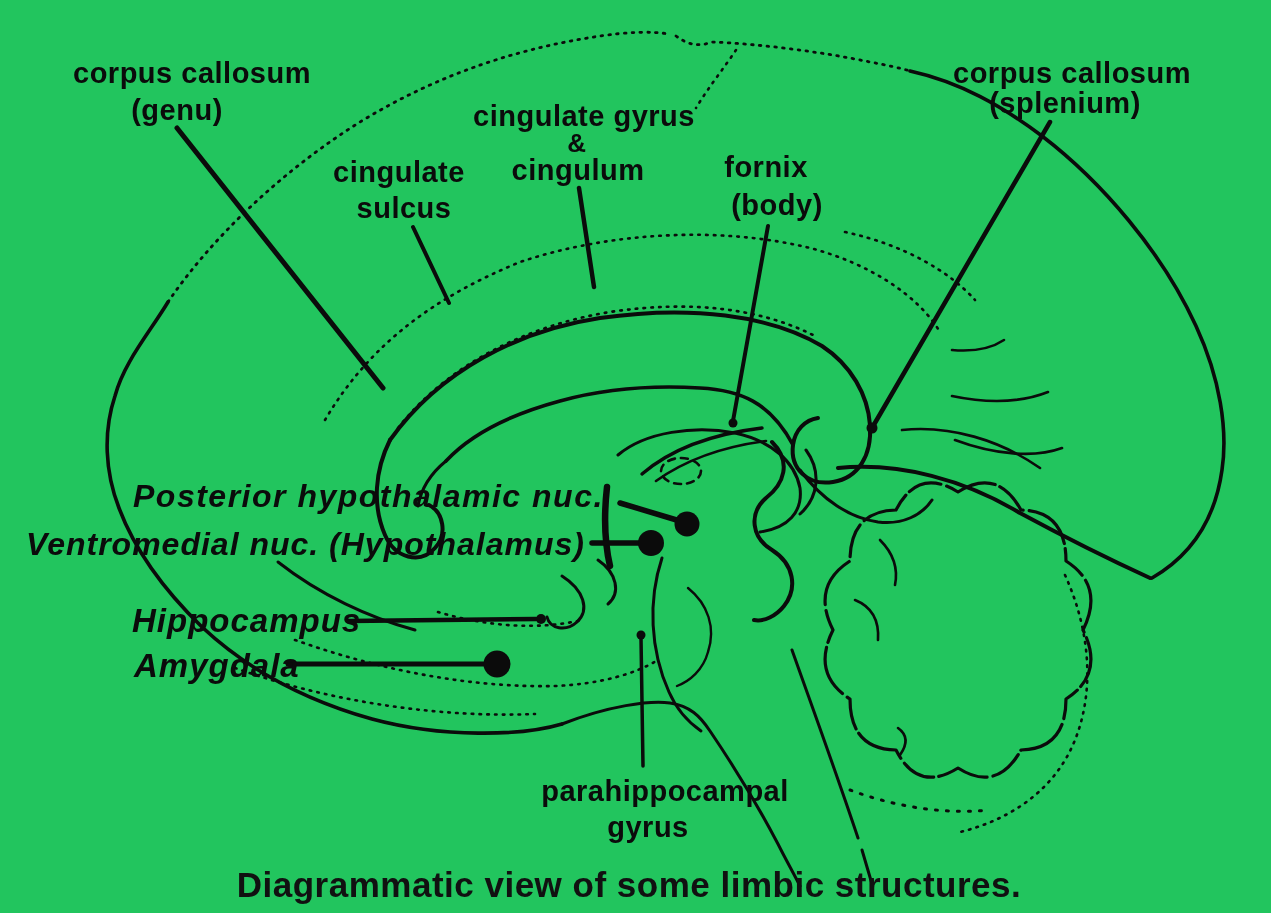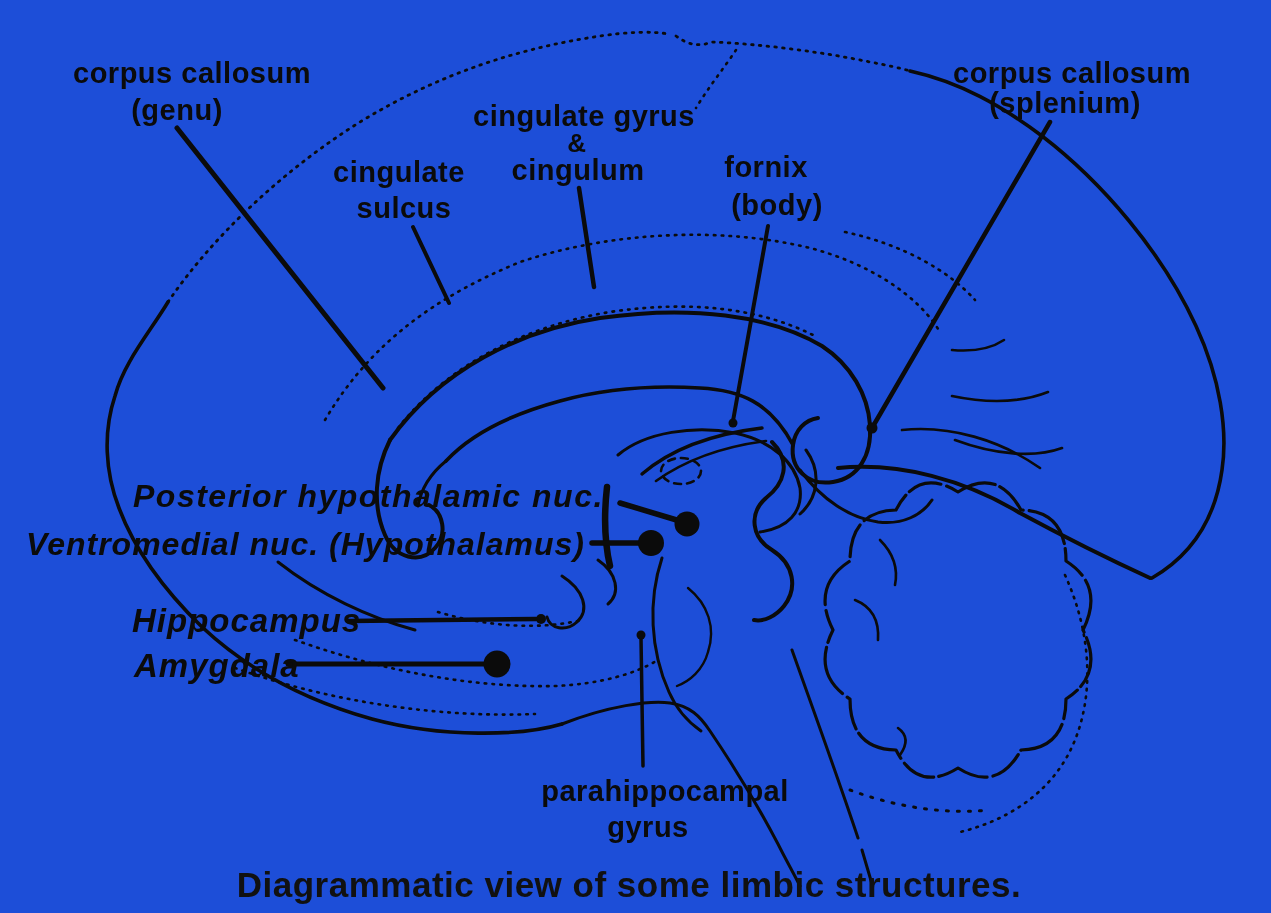--- a/index.html
+++ b/index.html
@@ -1,16 +1,16 @@
 <!DOCTYPE html>
 <html><head>
 <meta charset="utf-8">
 <style>
   html,body{margin:0;padding:0;background:#ffffff;}
-  .stage{position:relative;width:1271px;height:913px;background:#1d4ed8;overflow:hidden;}
+  .stage{position:relative;width:1271px;height:913px;background:#22c55e;overflow:hidden;}
   svg{position:absolute;left:0;top:0;}
   .ink{fill:none;stroke:#0b0b0b;stroke-linecap:round;stroke-linejoin:round;}
   .dot-stroke{stroke-dasharray:1.6 6.2;}
   .dash-stroke{stroke-dasharray:7 6;}
   .lbl{font-family:"Liberation Sans",sans-serif;font-weight:700;fill:#0b0b0b;letter-spacing:0.5px;}
   .lbl-sm{font-size:29px;}
   .lbl-amp{font-size:26px;}
   .lbl-it{font-family:"Liberation Sans",sans-serif;font-style:italic;font-weight:700;fill:#0b0b0b;}
   .caption{font-family:"Liberation Sans",sans-serif;font-weight:700;font-size:35px;fill:#111;letter-spacing:0.5px;}
 </style>

